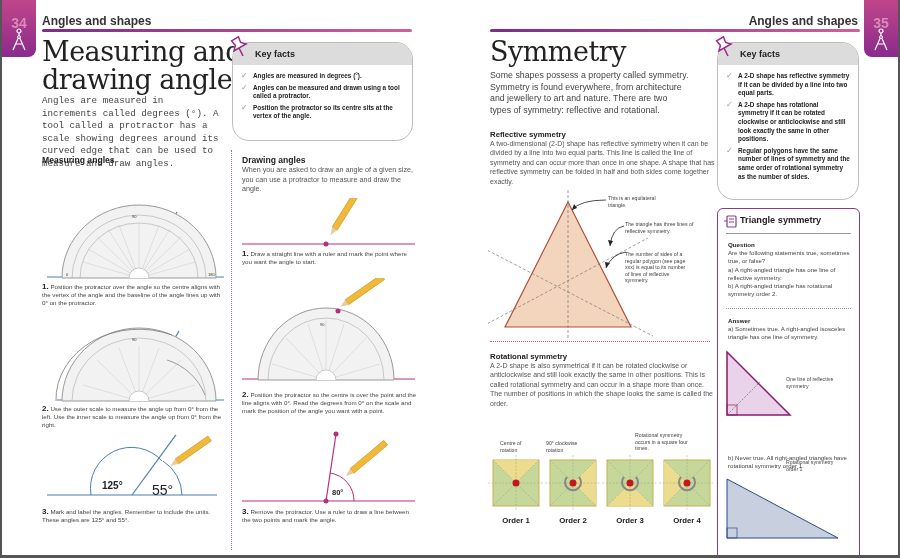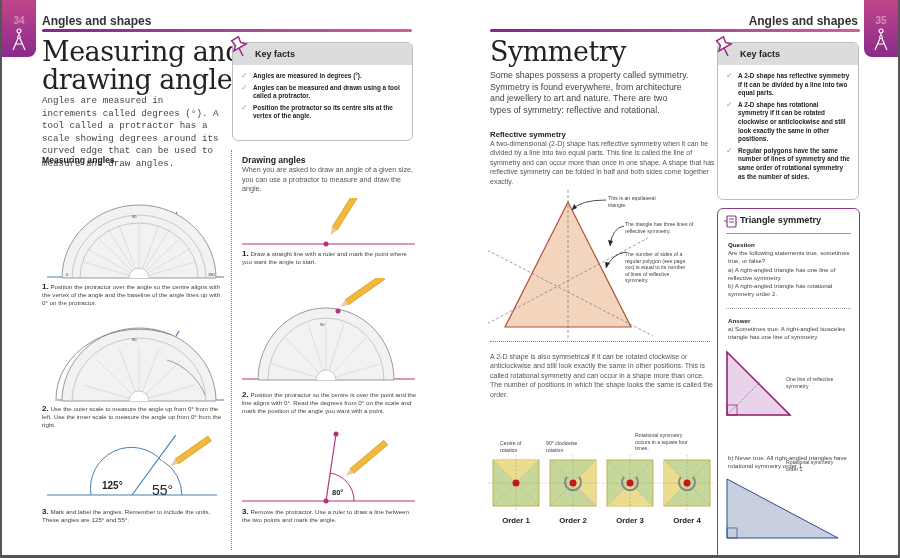--- a/index.html
+++ b/index.html
@@ -7,34 +7,34 @@
   body { font-family: "Liberation Sans", sans-serif; color: #2a2a2a; position: relative; }
   .page { position: absolute; top: 0; height: 558px; width: 450px; background: #fff; }
   .page.left { left: 0; border-left: 2px solid #555; }
   .page.right { left: 450px; border-right: 2px solid #555; }
   .frame-top { position: absolute; left: 0; top: 0; width: 900px; height: 2px; background: #666; }
   .frame-bot { position: absolute; left: 0; bottom: 0; width: 900px; height: 3px; background: #555; }
 
   .tab { position: absolute; top: 0; width: 34px; height: 57px; background: linear-gradient(180deg,#c0468a 0%,#8a2a8c 100%); color: #fff; }
   .page.left .tab { left: 0; border-bottom-right-radius: 8px; }
   .page.right .tab { right: 0; border-bottom-left-radius: 8px; }
-  .tab .pnum { position: absolute; top: 15px; width: 100%; text-align: center; font-size: 10px; font-weight: bold; color: #d88ab8; }
+  .tab .pnum { position: absolute; top: 15px; width: 100%; text-align: center; font-size: 14px; font-weight: bold; color: #d88ab8; }
   .tab svg { position: absolute; top: 28px; left: 9px; }
 
   .running-head { position: absolute; top: 14px; font-size: 12px; font-weight: bold; color: #333; }
   .rule { position: absolute; top: 29px; height: 3px; background: linear-gradient(90deg,#7e2a8c,#d0609a); border-radius: 2px; }
 
   h1.title { position: absolute; font-family: "DejaVu Serif", serif; font-weight: normal; color: #222; line-height: 1.05; letter-spacing: -0.5px; }
   .intro { position: absolute; font-size: 9.2px; line-height: 12.6px; color: #444; }
   .sub-h { font-size: 8.6px; font-weight: bold; color: #222; }
   .body-s { font-size: 7.2px; line-height: 9.6px; color: #555; }
   .cap { position: absolute; font-size: 6.2px; line-height: 8.2px; color: #444; }
   .cap b { font-size: 8px; color: #222; }
 
-  .keyfacts { position: absolute; border: 1.5px solid #bdbdbd; border-radius: 6px; background: #fff; overflow: hidden; }
+  .keyfacts { position: absolute; border: 1.5px solid #bdbdbd; border-radius: 17px; background: #fff; overflow: hidden; }
   .keyfacts .kf-head { background: #dcdcdc; height: 22px; padding-left: 22px; font-size: 9px; font-weight: bold; line-height: 22px; color: #222; }
   .keyfacts ul { list-style: none; padding: 7px 8px 0 8px; }
   .keyfacts li { position: relative; padding-left: 12px; font-size: 6.4px; line-height: 8.6px; font-weight: bold; color: #222; margin-bottom: 3px; }
   .keyfacts li .tick { position: absolute; left: 0; top: 0; color: #999; font-weight: normal; font-size: 8px; }
   .pin { position: absolute; }
 
   .dotv { position: absolute; width: 0; border-left: 1px dotted #c9578f; }
   .doth { position: absolute; height: 0; border-top: 1px dotted #c9578f; }
 
   .callout { position: absolute; font-size: 5.2px; line-height: 6.6px; color: #444; }
@@ -241,20 +241,21 @@
     <path d="M138 64 Q124 66 118 80" fill="none" stroke="#222" stroke-width="0.8"></path>
     <polygon points="118,80 117,74 122,75" fill="#222"></polygon>
   </svg>
   <div class="callout" style="left:158px; top:195px; width:60px;">This is an equilateral triangle.</div>
   <div class="callout" style="left:175px; top:221px; width:70px;">The triangle has three lines of reflective symmetry.</div>
   <div class="callout" style="left:175px; top:251px; width:62px;">The number of sides of a regular polygon (see page xxx) is equal to its number of lines of reflective symmetry.</div>
 
   <div class="doth" style="left:40px; top:341px; width:220px;"></div>
 
   <div style="position:absolute; left:40px; top:352px; width:225px;">
+    <div class="sub-h" style="font-size:7.8px;">Rotational symmetry</div>
     <div class="body-s" style="font-size:7px; line-height:9.4px;">A 2-D shape is also symmetrical if it can be rotated clockwise or anticlockwise and still look exactly the same in other positions. This is called rotational symmetry and can occur in a shape more than once. The number of positions in which the shape looks the same is called the order.</div>
   </div>
 
   <svg style="position:absolute; left:38px; top:455px;" width="225" height="62" viewBox="0 0 225 62">
     <g>
       <rect x="5" y="5" width="46" height="46" fill="#c5d89a" stroke="#c8b050" stroke-width="1"></rect>
       <polygon points="5,5 51,5 28,28" fill="#f5dd8a" opacity="0.8"></polygon>
       <line x1="5" y1="5" x2="51" y2="51" stroke="#999" stroke-width="0.5" stroke-dasharray="2,1.5"></line>
       <line x1="51" y1="5" x2="5" y2="51" stroke="#999" stroke-width="0.5" stroke-dasharray="2,1.5"></line>
       <line x1="28" y1="0" x2="28" y2="56" stroke="#999" stroke-width="0.5" stroke-dasharray="2,1.5"></line>

